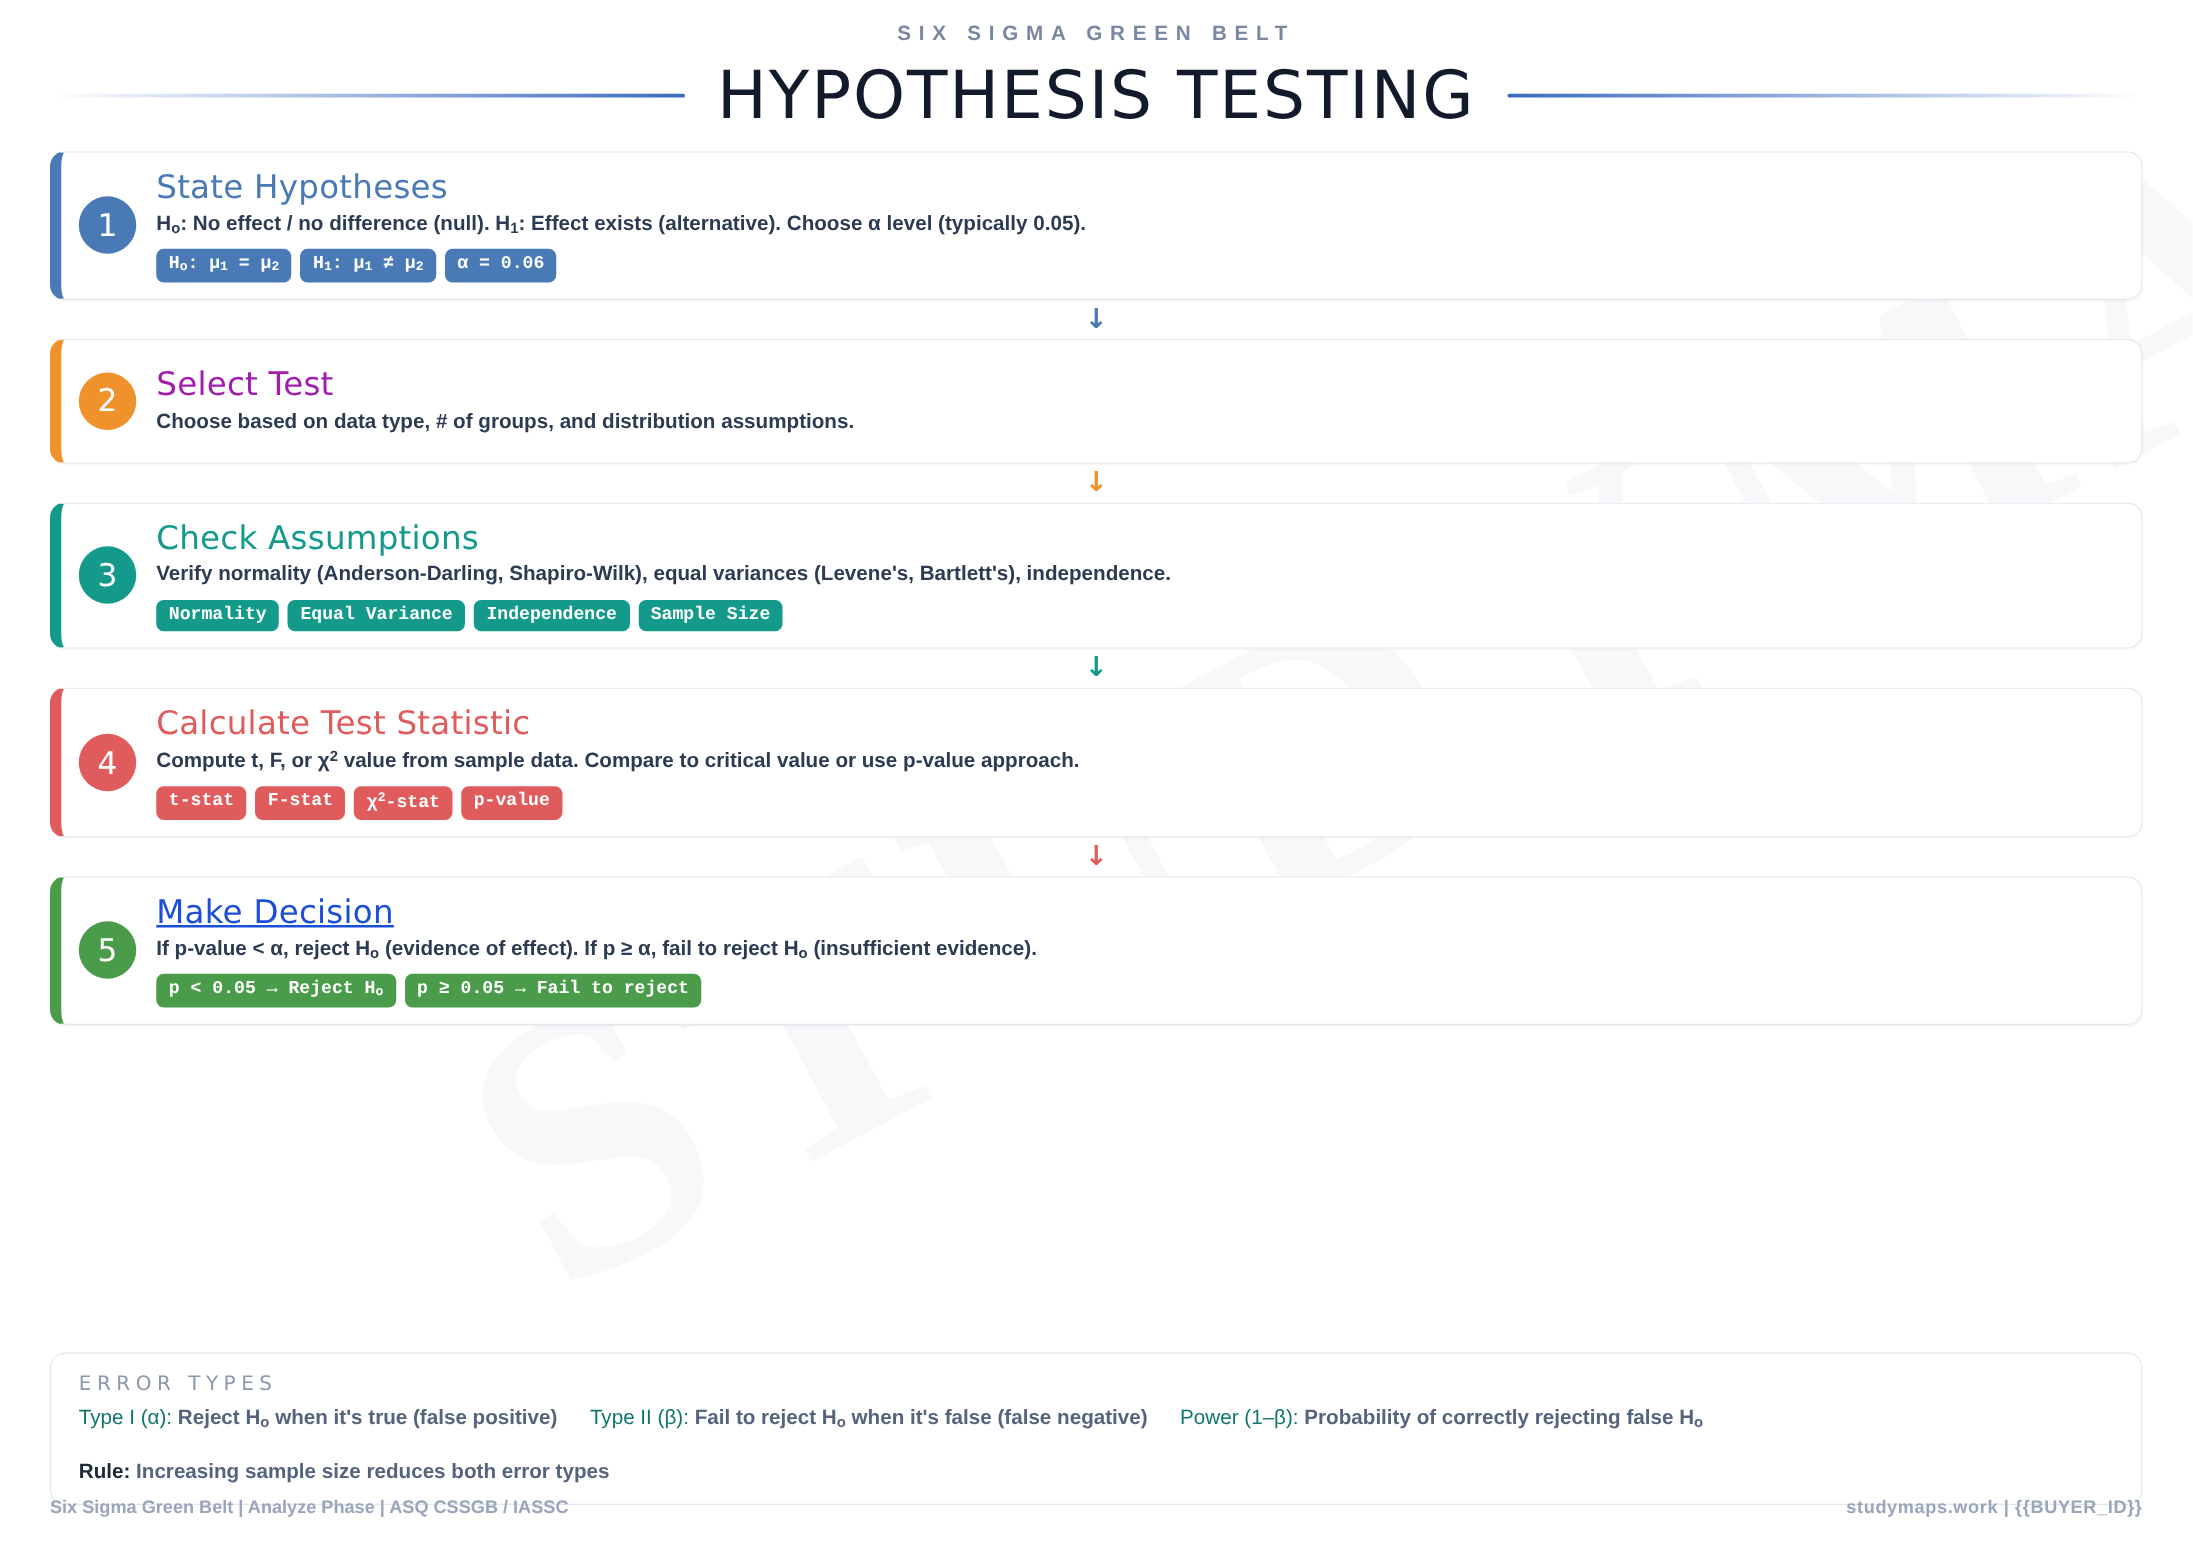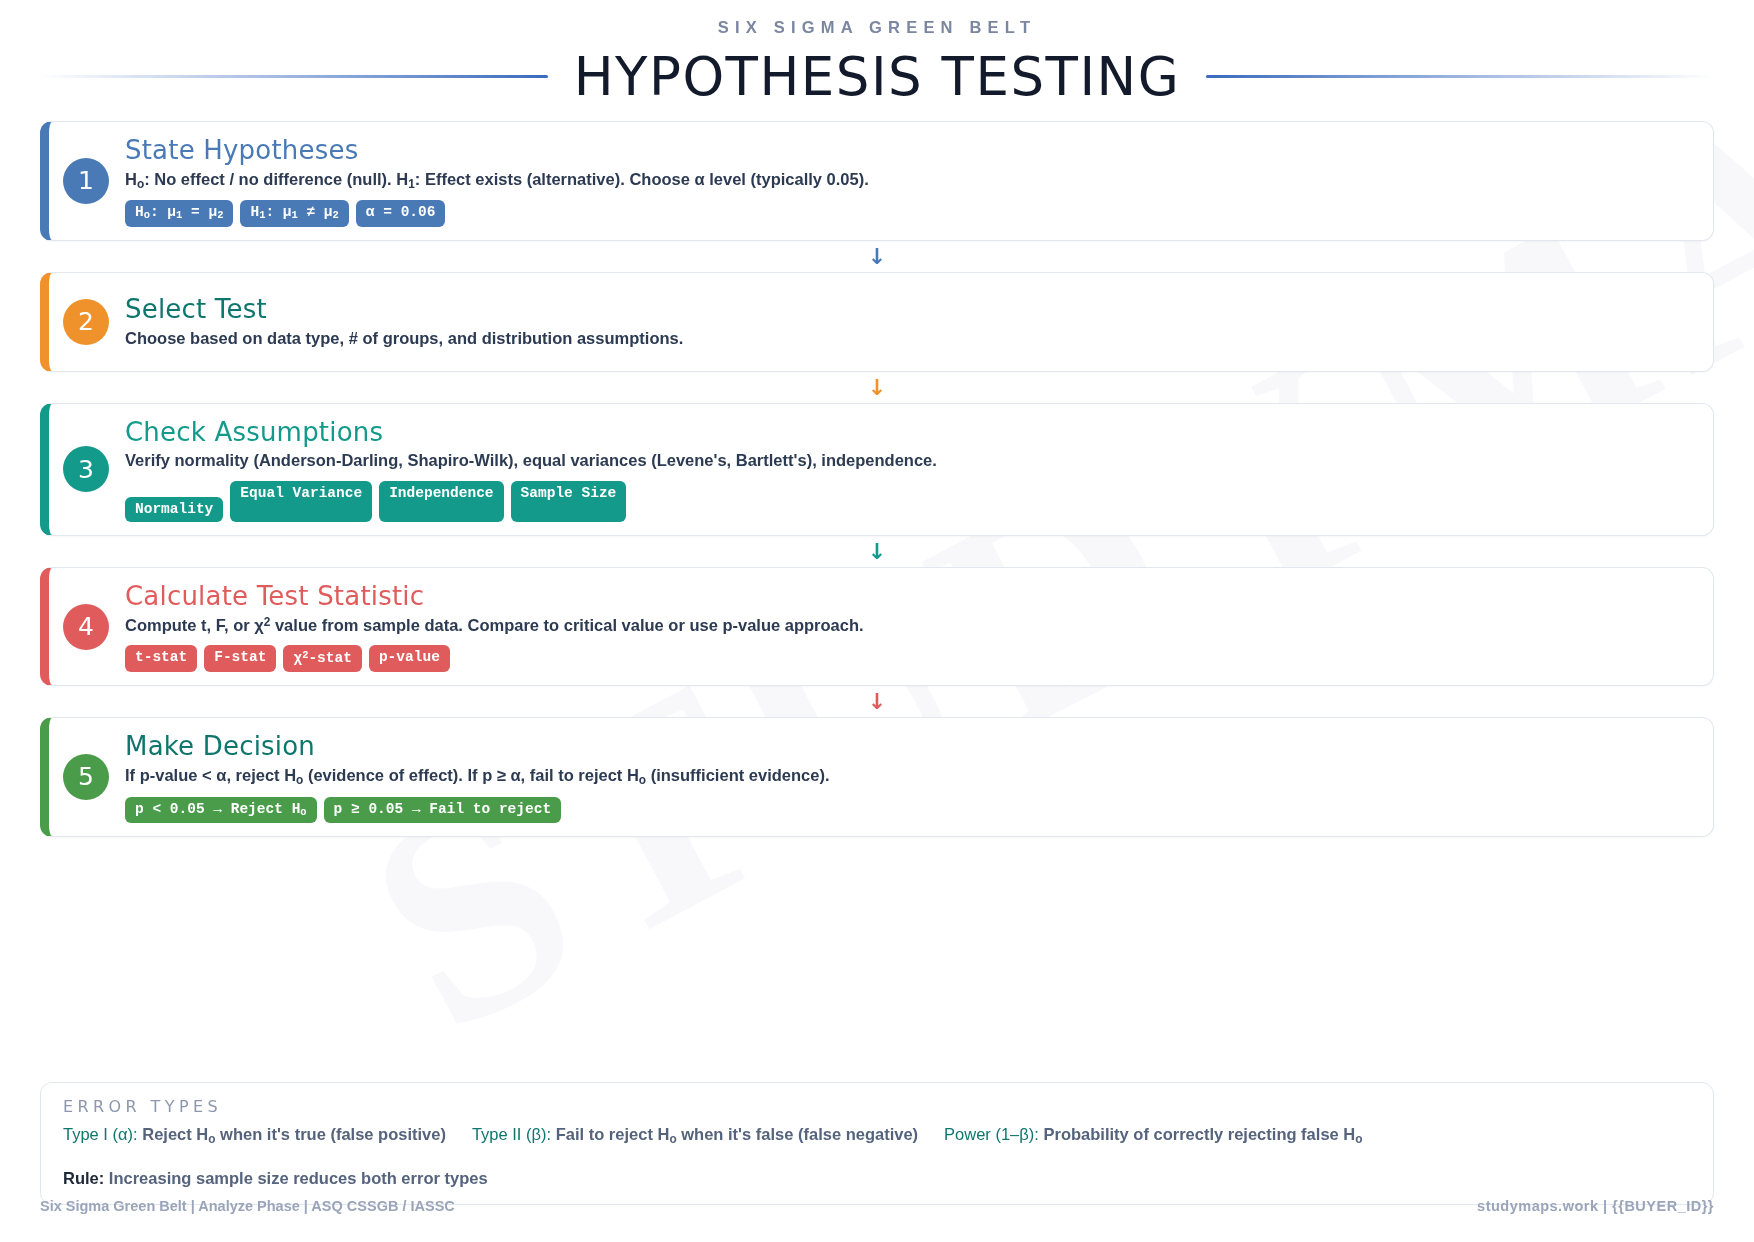--- a/index.html
+++ b/index.html
@@ -241,34 +241,34 @@
             <span class="tag" style="background: rgb(74, 122, 181);">α = 0.06</span>
           </div>
       </div>
     </div>
 
     <div class="arrow" style="color: rgb(74, 122, 181);">↓</div>
 
     <div class="step-card" style="border-left-color: rgb(240, 146, 43);">
       <div class="step-num" style="background: rgb(240, 146, 43);">2</div>
       <div class="step-body">
-        <div class="step-title" style="color: #0f766e;">Select Test</div>
+        <div class="step-title" style="color: #a21caf;">Select Test</div>
         <div class="step-desc">Choose based on data type, # of groups, and distribution assumptions.</div>
       </div>
     </div>
 
     <div class="arrow" style="color: rgb(240, 146, 43);">↓</div>
 
     <div class="step-card" style="border-left-color: rgb(19, 154, 138);">
       <div class="step-num" style="background: rgb(19, 154, 138);">3</div>
       <div class="step-body">
         <div class="step-title" style="color: rgb(19, 154, 138);">Check Assumptions</div>
         <div class="step-desc">Verify normality (Anderson-Darling, Shapiro-Wilk), equal variances (Levene's, Bartlett's), independence.</div>
         <div class="tags">
-            <span class="tag" style="background: rgb(19, 154, 138); margin-top: 16px;">Normality</span>
+            <span class="tag" style="background: rgb(19, 154, 138);">Normality</span>
             <span class="tag" style="background: rgb(19, 154, 138);">Equal Variance</span>
             <span class="tag" style="background: rgb(19, 154, 138);">Independence</span>
             <span class="tag" style="background: rgb(19, 154, 138);">Sample Size</span>
           </div>
       </div>
     </div>
 
     <div class="arrow" style="color: rgb(19, 154, 138);">↓</div>
 
     <div class="step-card" style="border-left-color: rgb(224, 92, 92);">
@@ -283,21 +283,21 @@
             <span class="tag" style="background: rgb(224, 92, 92);">p-value</span>
           </div>
       </div>
     </div>
 
     <div class="arrow" style="color: rgb(224, 92, 92);">↓</div>
 
     <div class="step-card" style="border-left-color: rgb(74, 156, 74);">
       <div class="step-num" style="background: rgb(74, 156, 74);">5</div>
       <div class="step-body">
-        <div class="step-title" style="color: #0f766e;">Make Decision</div>
+        <div class="step-title" style="color: #1d4ed8; text-decoration: underline;">Make Decision</div>
         <div class="step-desc">If p-value &lt; α, reject H<sub>o</sub> (evidence of effect). If p ≥ α, fail to reject H<sub>o</sub> (insufficient evidence).</div>
         <div class="tags">
             <span class="tag" style="background: rgb(74, 156, 74);">p &lt; 0.05 → Reject H<sub>o</sub></span>
             <span class="tag" style="background: rgb(74, 156, 74);">p ≥ 0.05 → Fail to reject</span>
           </div>
       </div>
     </div>
 
   </div>
 

